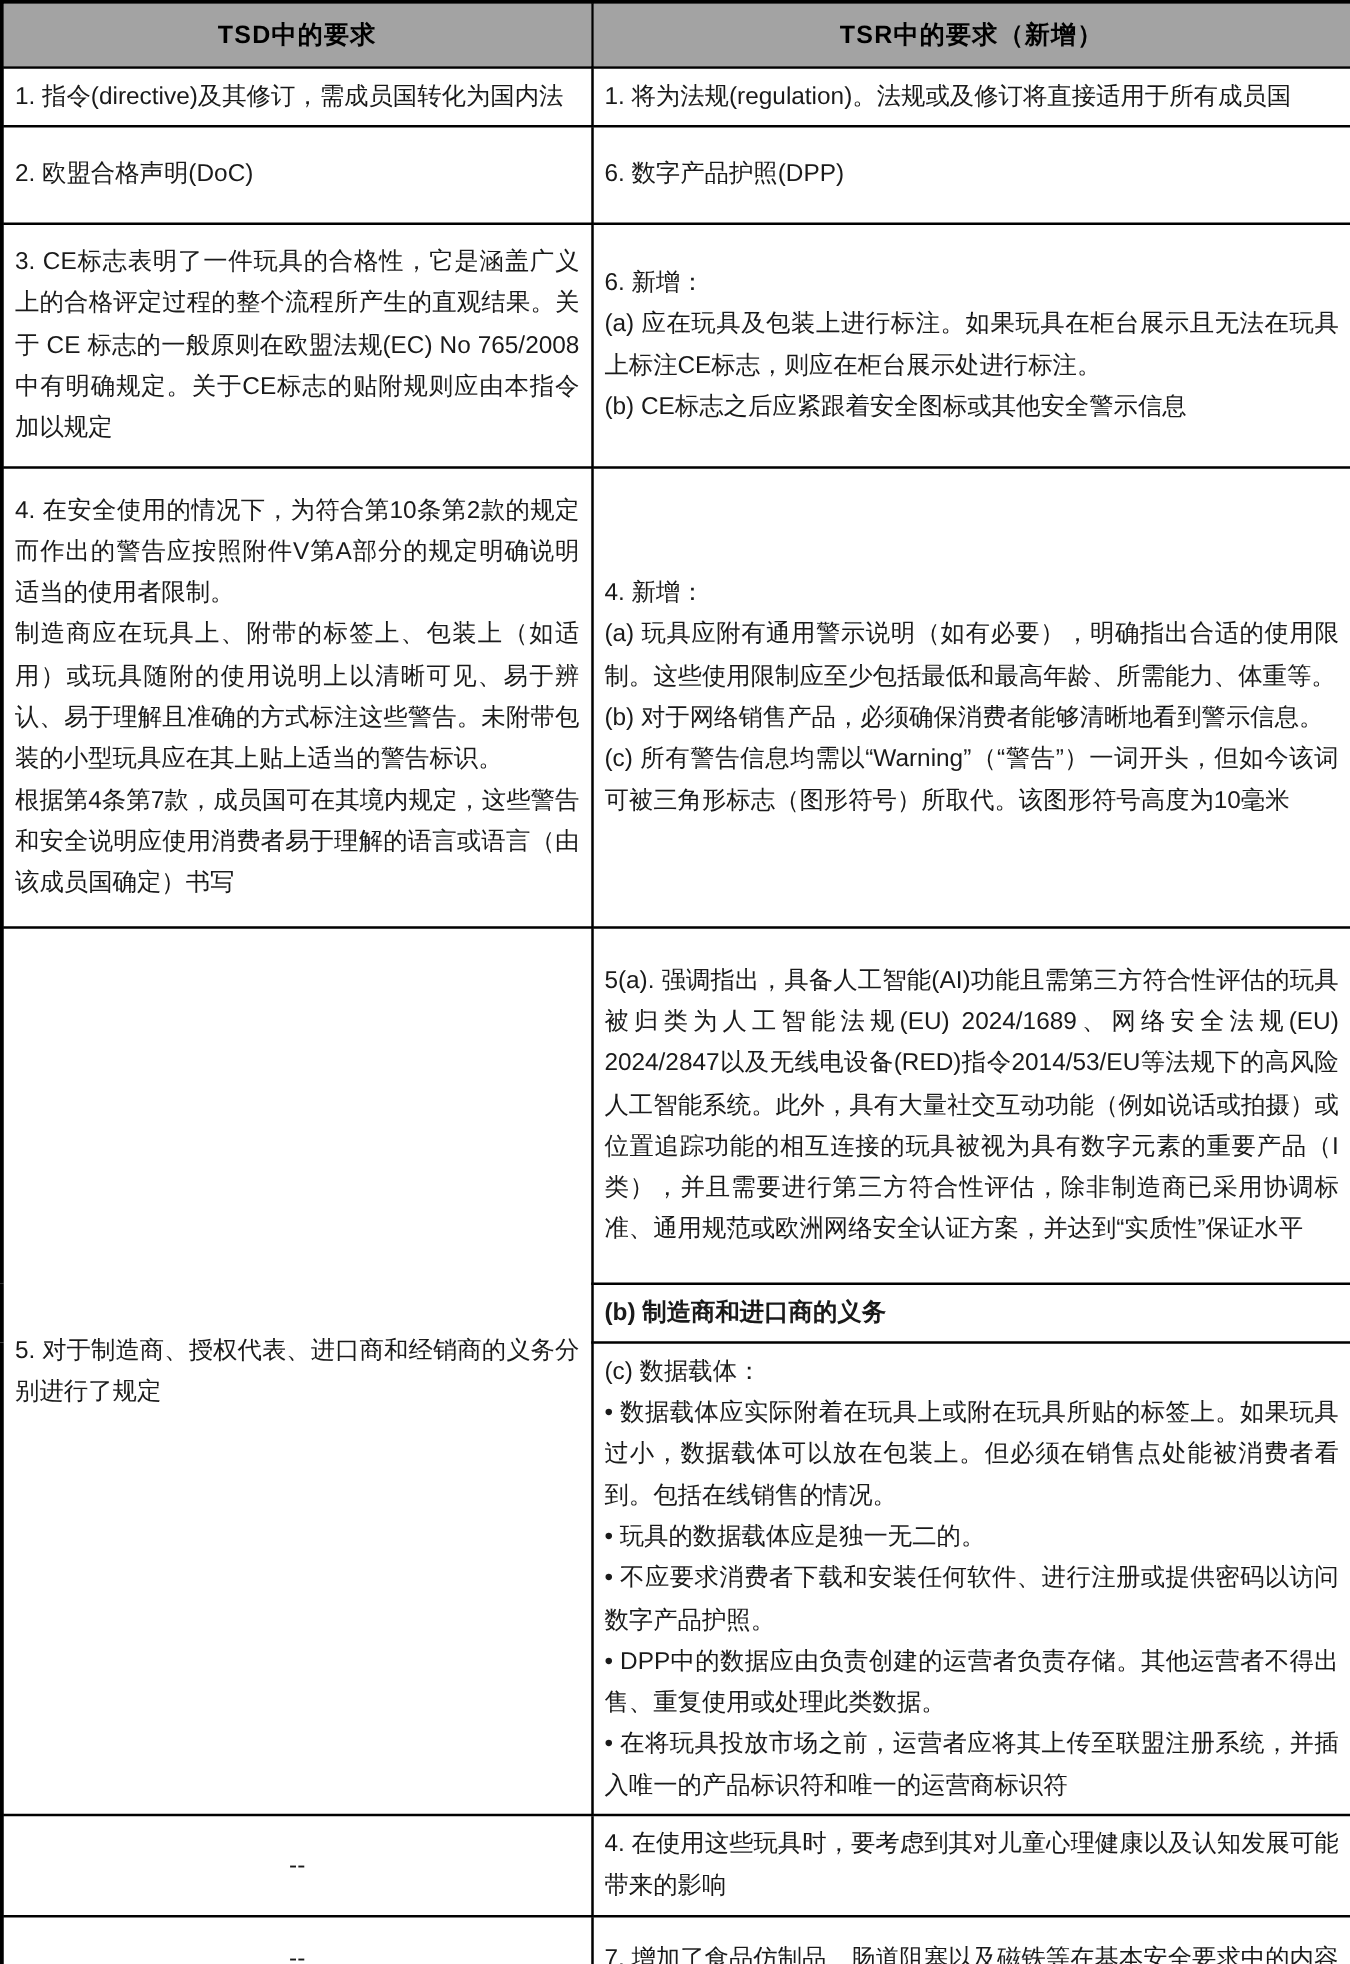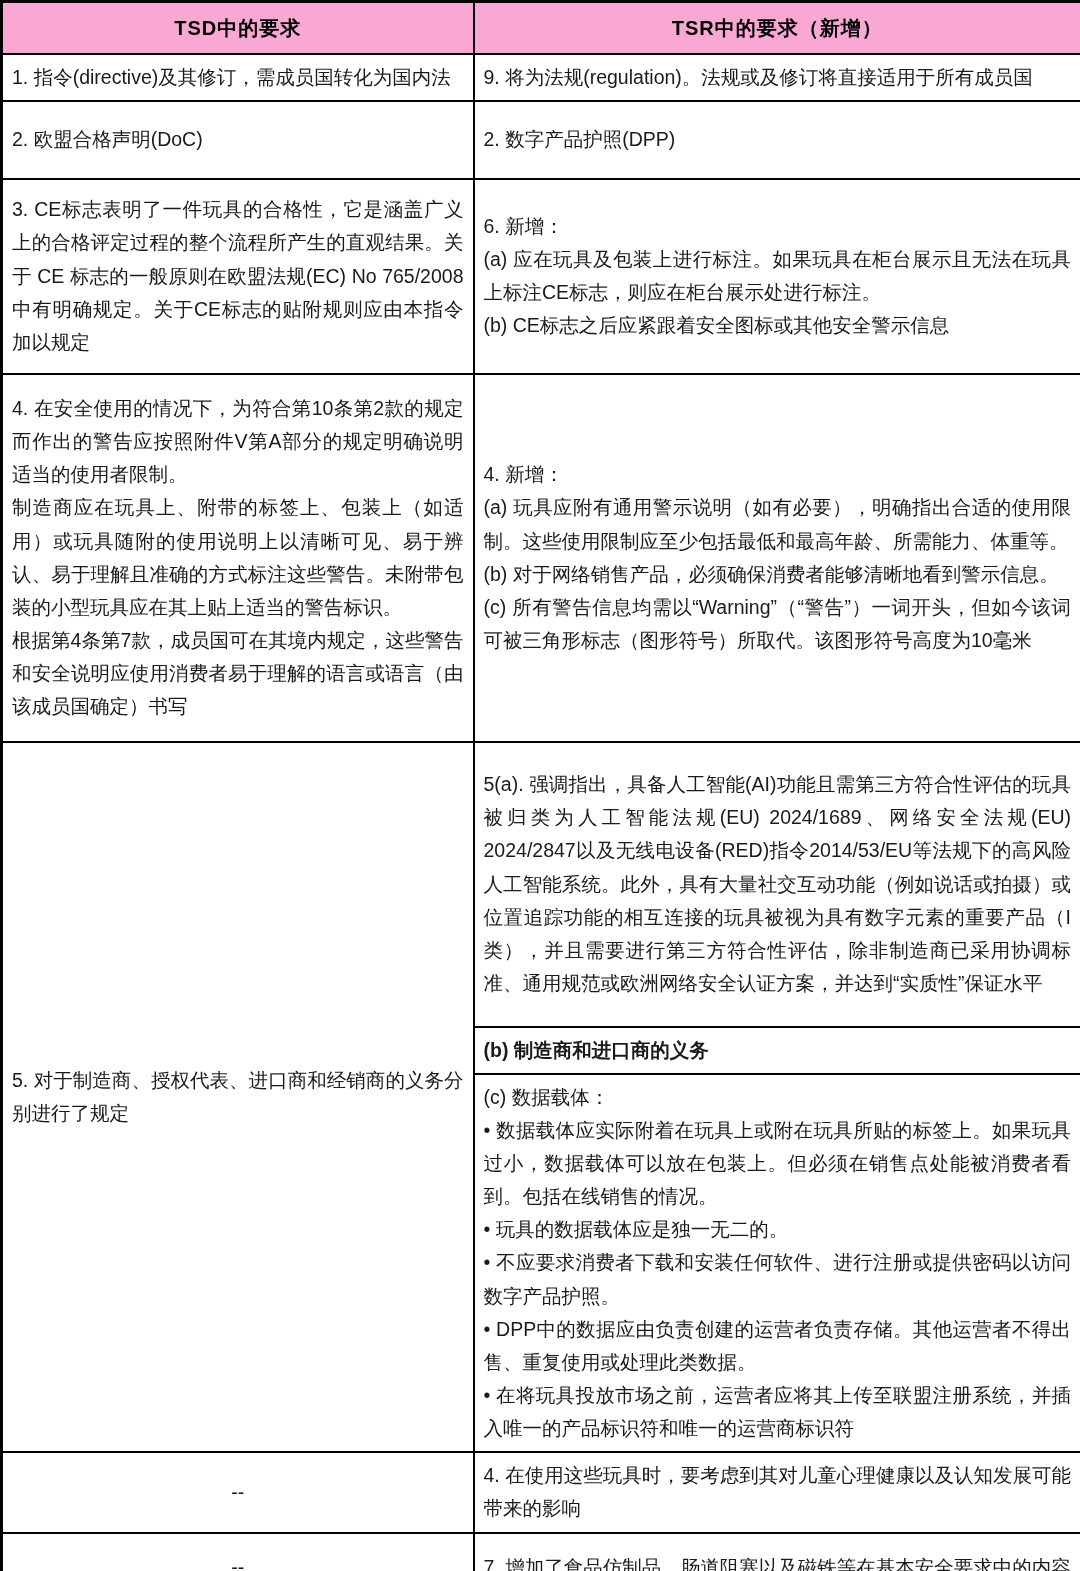--- a/index.html
+++ b/index.html
@@ -22,21 +22,21 @@
     padding: 6px 9px;
     font-size: 19.5px;
     line-height: 1.7;
     color: #1a1a1a;
     text-align: justify;
     white-space: pre-line;
     overflow: hidden;
     word-break: break-word;
   }
   th {
-    background: #f9a8d4;
+    background: #a3a3a3;
     color: #000;
     font-weight: bold;
     font-size: 20px;
     text-align: center;
     white-space: normal;
     letter-spacing: 1px;
   }
   td.dash { text-align: center; white-space: normal; }
   tr.row-header { height: 52px; }
   tr.row-1  { height: 44px; }
@@ -59,25 +59,25 @@
   </colgroup>
   <thead>
     <tr class="row-header">
       <th>TSD中的要求</th>
       <th>TSR中的要求（新增）</th>
     </tr>
   </thead>
   <tbody>
     <tr class="row-1">
       <td>1. 指令(directive)及其修订，需成员国转化为国内法</td>
-      <td>9. 将为法规(regulation)。法规或及修订将直接适用于所有成员国</td>
+      <td>1. 将为法规(regulation)。法规或及修订将直接适用于所有成员国</td>
     </tr>
     <tr class="row-2">
       <td>2. 欧盟合格声明(DoC)</td>
-      <td>2. 数字产品护照(DPP)</td>
+      <td>6. 数字产品护照(DPP)</td>
     </tr>
     <tr class="row-3">
       <td>3. CE标志表明了一件玩具的合格性，它是涵盖广义上的合格评定过程的整个流程所产生的直观结果。关于 CE 标志的一般原则在欧盟法规(EC) No 765/2008中有明确规定。关于CE标志的贴附规则应由本指令加以规定</td>
       <td>6. 新增：
 (a) 应在玩具及包装上进行标注。如果玩具在柜台展示且无法在玩具上标注CE标志，则应在柜台展示处进行标注。
 (b) CE标志之后应紧跟着安全图标或其他安全警示信息</td>
     </tr>
     <tr class="row-4">
       <td>4. 在安全使用的情况下，为符合第10条第2款的规定而作出的警告应按照附件V第A部分的规定明确说明适当的使用者限制。
 制造商应在玩具上、附带的标签上、包装上（如适用）或玩具随附的使用说明上以清晰可见、易于辨认、易于理解且准确的方式标注这些警告。未附带包装的小型玩具应在其上贴上适当的警告标识。

